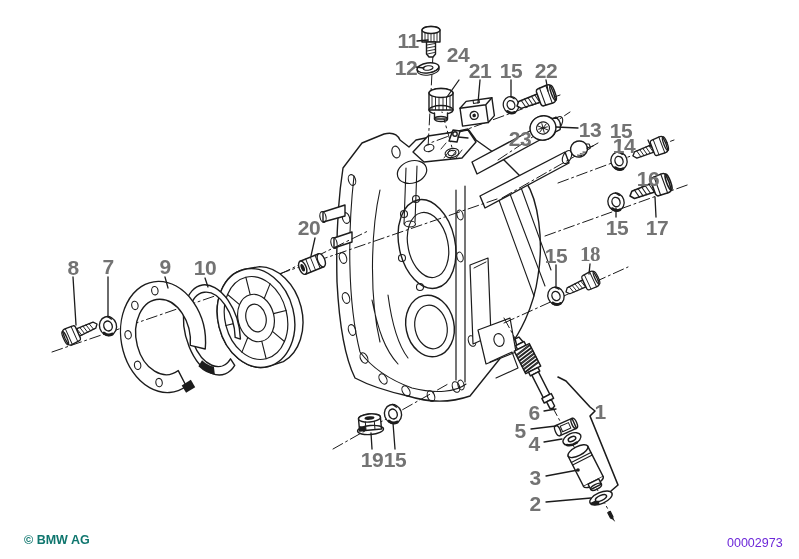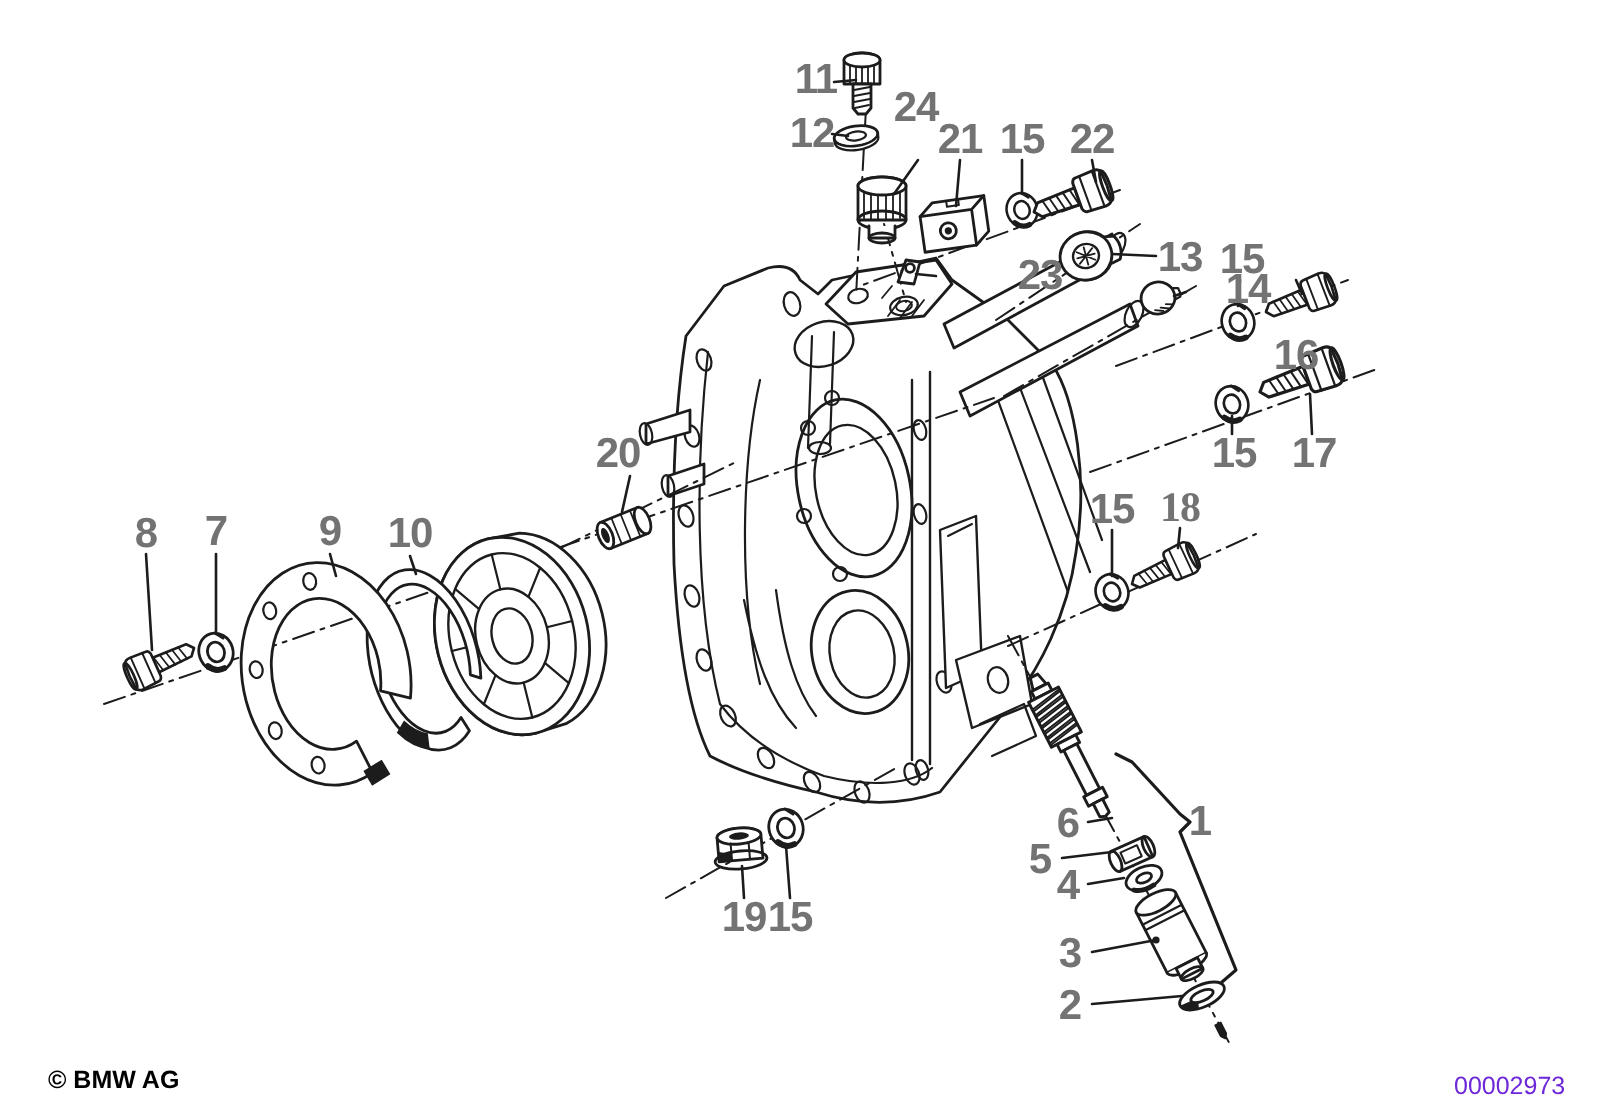--- a/index.html
+++ b/index.html
@@ -9,21 +9,21 @@
   }
   .stage svg{position:absolute;left:0;top:0;}
   #callout-layer{position:absolute;left:0;top:0;width:100%;height:100%;}
   .callout{
     position:absolute;transform:translate(-50%,-50%);
     font:bold 21px "Liberation Sans", sans-serif;color:#737373;
     letter-spacing:-0.5px;cursor:pointer;line-height:1;
   }
   .footer-copyright{
     position:absolute;left:24px;top:533px;
-    font:600 12.5px "Liberation Sans", sans-serif;color:#000000;
+    font:600 12.5px "Liberation Sans", sans-serif;color:#0f766e;
   }
   .footer-number{
     position:absolute;left:727px;top:536px;
     font:400 12.5px "Liberation Sans", sans-serif;color:#6d28d9;
   }
 </style>
 </head>
 <body>
 
 <div class="stage">

